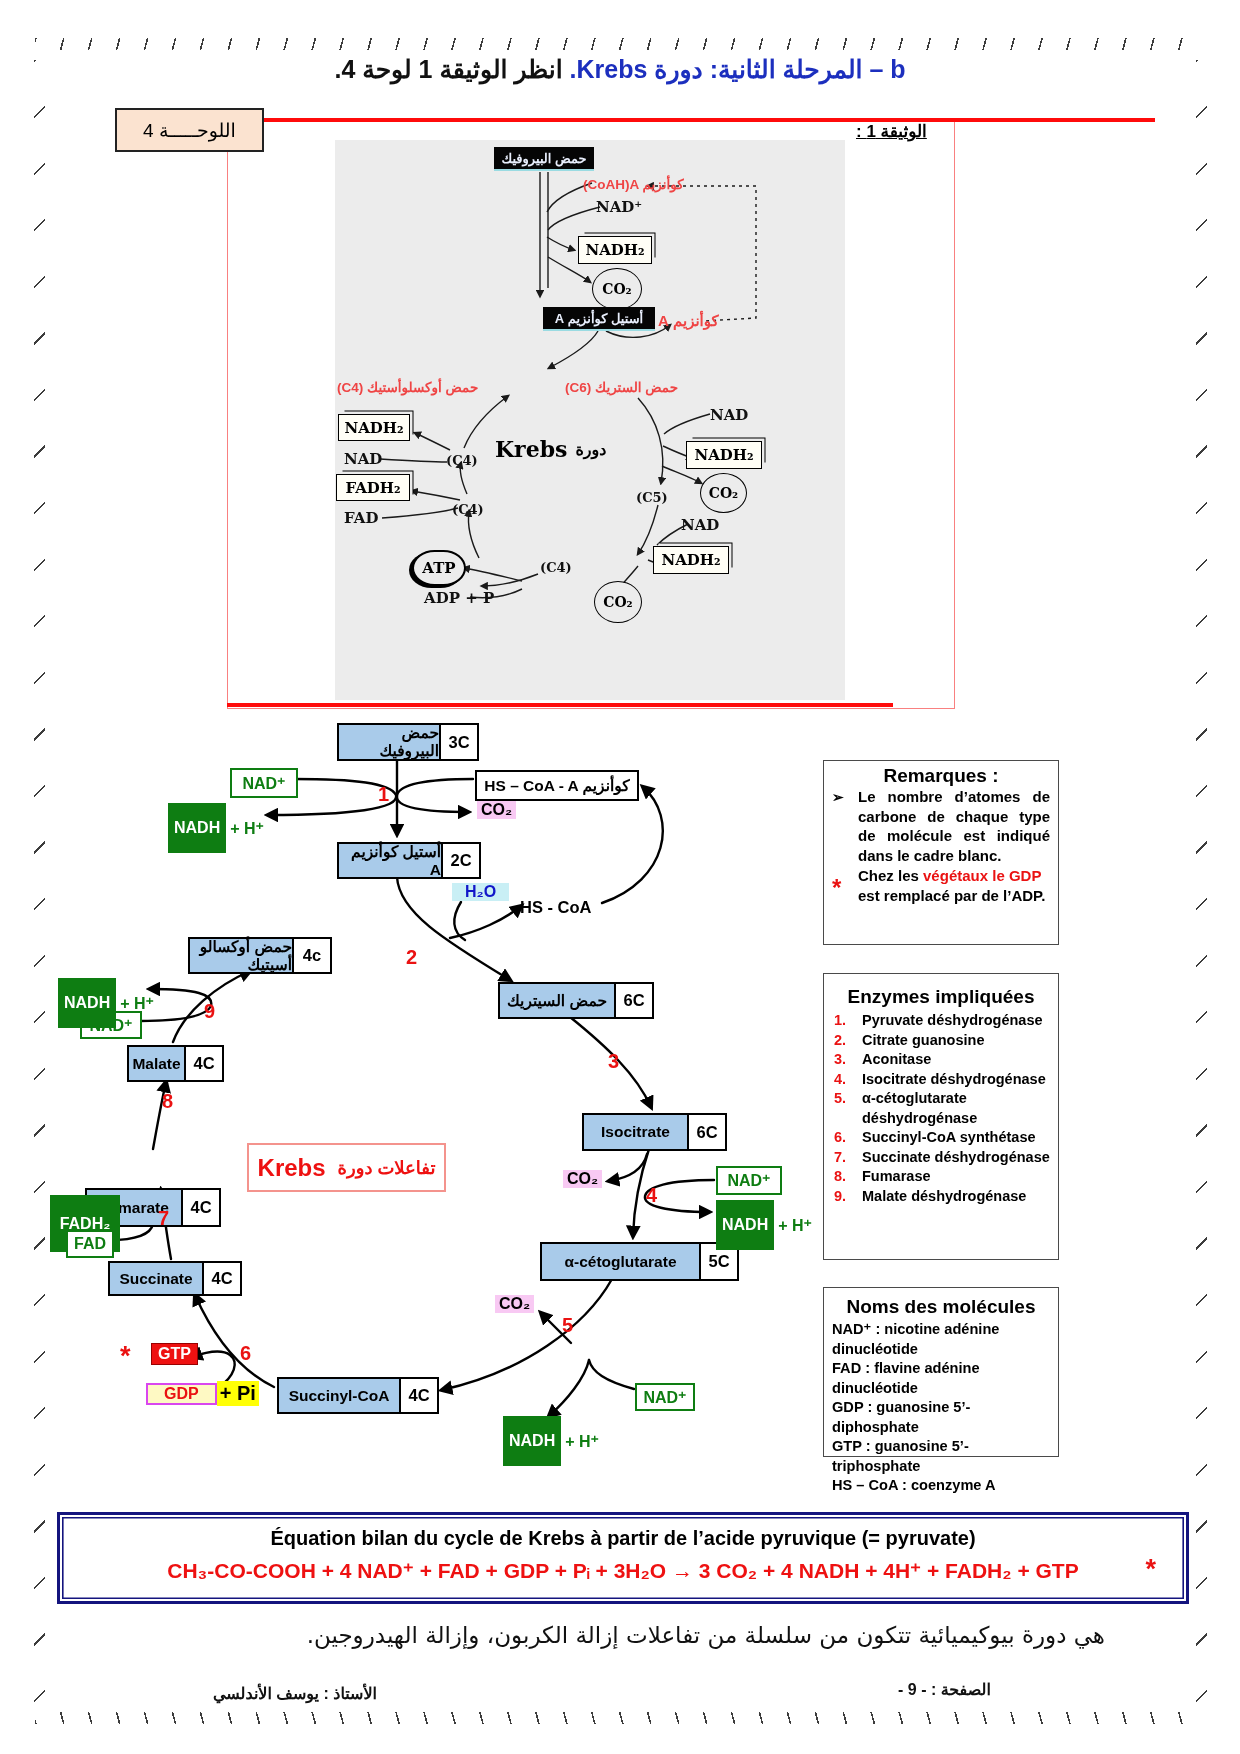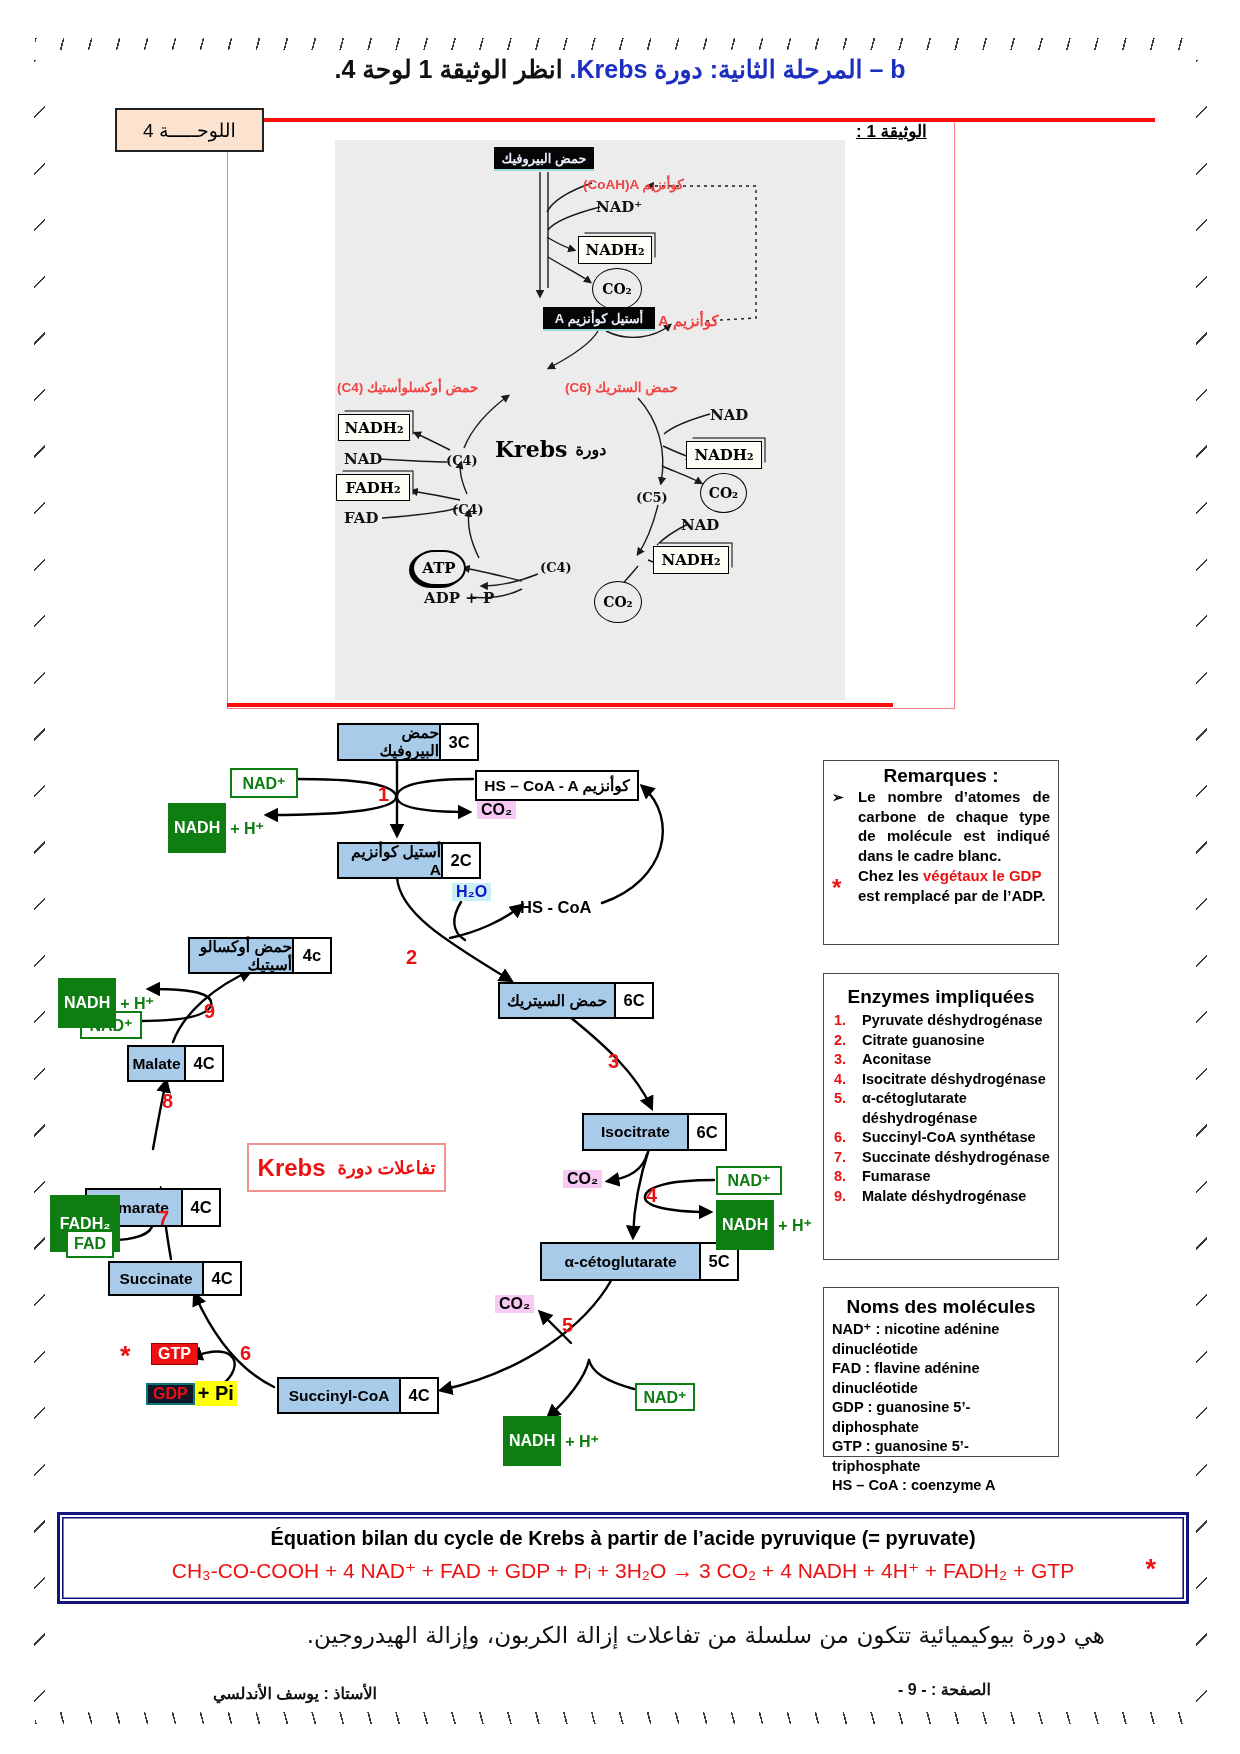--- a/index.html
+++ b/index.html
@@ -42,27 +42,27 @@
   .node .ct{width:36px;border-left:2px solid #000;display:flex;align-items:center;justify-content:center;
             font-size:16.5px;background:#fff}
   
   .g-o{border:2.5px solid #0e7d12;color:#0e7d12;background:#fff;font-weight:bold;display:flex;align-items:center;
        justify-content:center;font-size:16px}
   .g-f{background:#0e7d12;color:#fff;font-weight:bold;display:flex;align-items:center;justify-content:center;
        font-size:16px;padding:16px 6px}
   .g-t{color:#0e7d12;font-weight:bold;font-size:16px;margin-left:4px;display:flex;align-items:center}
   .row{display:flex;align-items:center}
   .co2{background:#f8c9f3;color:#000;font-weight:bold;font-size:16px;padding:0 4px}
-  .h2o{background:#c9eff5;color:#1216c9;font-weight:bold;font-size:16px;padding:0 4px}
+  .h2o{background:#c9eff5;color:#1216c9;font-weight:bold;font-size:16px;padding:0 13px}
   .hscoa-box{background:#fff;border:2px solid #000;font-weight:bold;font-size:15.5px;display:flex;
              align-items:center;justify-content:center}
   .hscoa-t{font-weight:bold;font-size:16.5px;color:#000}
   .stepnum{color:#ea1212;font-weight:bold;font-size:20px}
   .gtp{background:#ee1111;color:#fff;font-weight:bold;border:1px solid #990000;padding:1px 6px;font-size:16px}
-  .gdp{background:#0f172a;color:#ea1212;font-weight:bold;border:2px solid #0f766e;padding:0 5px;font-size:16px}
+  .gdp{background:#fef9c3;color:#ea1212;font-weight:bold;border:2px solid #d946ef;padding:0 16px;font-size:16px}
   .pi{background:#ffff06;color:#000;font-weight:bold;font-size:20px;padding:1px 3px}
   .rstar{color:#ea1212;font-weight:bold;font-size:27px;line-height:20px}
   .center-box{border:2px solid #f4938d;display:flex;align-items:center;justify-content:center;gap:12px;background:#fff}
   .center-box .en{color:#ee1111;font-weight:bold;font-size:24px}
   .center-box .ar{color:#ee1111;font-weight:bold;font-size:18px;direction:rtl}
   
   .panel{border:1.3px solid #4a4a4a;background:#fff}
   .panel-title{text-align:center;font-weight:bold;font-size:19px;color:#000}
   .rem-body{display:flex;padding:0 8px}
   .rem-bullet{width:26px;font-size:14px;font-weight:bold;padding-top:2px}
@@ -70,21 +70,21 @@
   .rem-note{display:flex;padding:0 8px;margin-top:1px}
   .rem-star{width:26px;color:#ea1212;font-weight:bold;font-size:24px;padding-top:8px}
   .rem-note-text{flex:1;font-size:15px;font-weight:bold;line-height:19.5px}
   .red-t{color:#ea1212}
   .enz-item{display:flex;font-size:14.5px;font-weight:bold;line-height:19.5px}
   .enz-num{color:#ea1212;width:28px;padding-left:10px;flex:none}
   .mol-line{font-size:14.6px;font-weight:bold;line-height:19.5px;padding:0 8px}
   
   .eq-box{border:3px solid #14147e;box-shadow:inset 0 0 0 2px #ffffff,inset 0 0 0 3.6px #14147e;background:#fff}
   .eq-title{text-align:center;font-weight:bold;font-size:20px;margin-top:12px;color:#000}
-  .eq-formula{text-align:center;font-weight:normal;font-size:21px;color:#ee1111;margin-top:9px}
+  .eq-formula{text-align:center;font-weight:bold;font-size:21px;color:#ee1111;margin-top:9px}
   .closing{font-size:23px;direction:rtl;color:#111;font-family:"DejaVu Sans",sans-serif}
   .footer-t{font-size:16px;font-weight:bold;direction:rtl;color:#111}
 </style>
 </head>
 <body>
 
 <div class="abs tick-h" style="left:35px;top:38px;width:1170px"></div>
 <div class="abs tick-h bot" style="left:35px;top:1712px;width:1170px"></div>
 <div class="abs tick-v" style="left:34px;top:60px;height:1645px"></div>
 <div class="abs tick-v" style="left:1196px;top:60px;height:1645px"></div>

